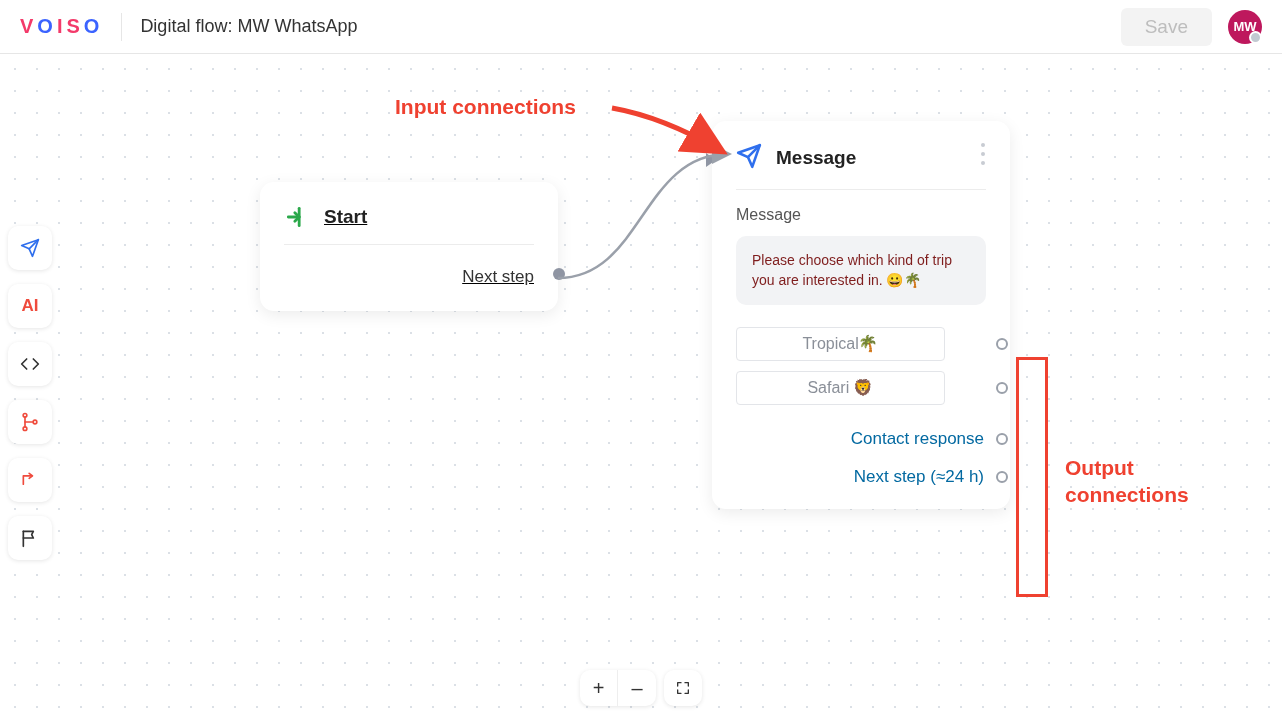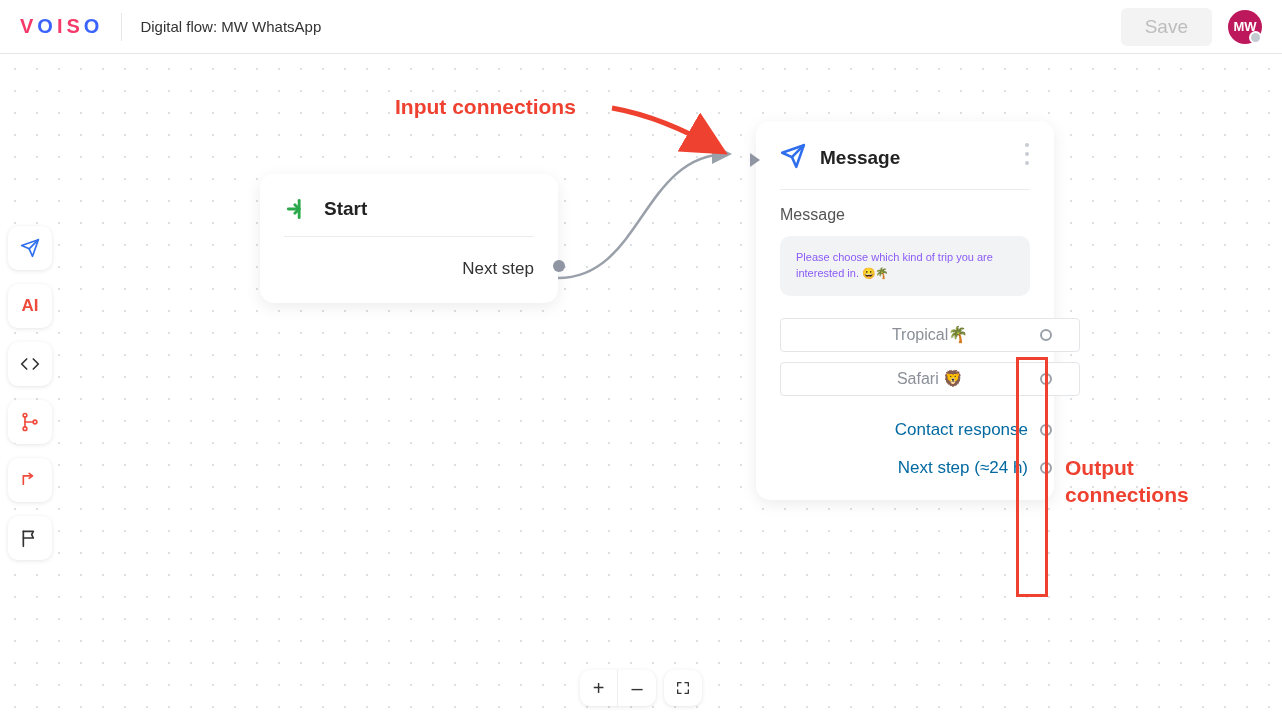--- a/index.html
+++ b/index.html
@@ -16,21 +16,21 @@
   }
   .logo {
     display:flex; align-items:center;
     font-weight:700; font-size:20px;
     letter-spacing:4px;
     color:#f33a6a;
     margin-right:18px;
   }
   .logo span.alt { color:#3b63ff; }
   .vr { width:1px; height:28px; background:#e6e6e6; margin-right:18px; }
-  .flow-title { font-size:15px; color:#333; font-weight:500; }
+  .flow-title { font-size:18px; color:#333; font-weight:500; }
   .header-spacer { flex:1; }
   .save-btn {
     background:#f3f3f3;
     color:#bdbdbd;
     border:none;
     border-radius:6px;
     padding:8px 24px;
     font-size:19px;
     font-weight:500;
     cursor:not-allowed;
@@ -87,64 +87,64 @@
   .ai-text { font-weight:600; font-size:17px; color:#ef4b3d; }
 
   
   .node {
     position:absolute;
     background:#fff;
     border-radius:14px;
     box-shadow:0 4px 16px rgba(0,0,0,0.08);
   }
   
-  .start-node { top:120px; left:260px; width:298px; }
+  .start-node { top:128px; left:260px; width:298px;text-decoration:underline; }
   .start-header { display:flex; align-items:center; gap:14px; padding:22px 24px 14px; }
   .start-header .icon { width:26px; height:26px; }
   .start-title { font-size:19px; font-weight:600; color:#222; }
   .start-divider { height:1px; background:#ececec; margin:0 24px; }
   .start-footer { padding:22px 24px 24px; display:flex; justify-content:flex-end; position:relative; }
   .start-footer span { font-size:17px; color:#333; font-weight:500; }
   .port-out {
     position:absolute;
     right:-7px;
     bottom:31px;
     width:12px; height:12px;
     border-radius:50%;
     background:#8f95a3;
   }
 
   
-  .msg-node { top:67px; left:756px; width:298px; }
+  .msg-node { top:67px; left:712px; width:298px; }
   .msg-header { display:flex; align-items:center; gap:14px; padding:22px 24px 16px; position:relative; }
   .msg-header-icon svg { width:26px; height:26px; }
   .msg-title { font-size:19px; font-weight:600; color:#222; }
   .msg-menu {
     position:absolute; right:18px; top:22px;
     width:18px; height:22px;
     display:flex; flex-direction:column; justify-content:space-between; align-items:center;
     cursor:pointer;
   }
   .msg-menu span { width:4px; height:4px; border-radius:50%; background:#c8ccd3; }
   .msg-divider { height:1px; background:#ececec; margin:0 24px; }
   .msg-body { padding:16px 24px 22px; }
   .msg-label { font-size:16px; color:#555; margin-bottom:12px; }
   .msg-bubble {
     background:#f2f3f5;
     border-radius:10px;
     padding:14px 16px;
-    font-size:11px;
+    font-size:14px;
     line-height:1.45;
-    color:#8b5cf6;
+    color:#7f1d1d;
     margin-bottom:22px;
   }
   .opt-row { position:relative; margin-top:10px; }
   .opt-row:first-of-type { margin-top:0; }
   .opt-btn {
-    width:300px;
+    width:209px;
     height:34px;
     border:1px solid #e3e5e9;
     border-radius:4px;
     display:flex; align-items:center; justify-content:center;
     font-size:16px; color:#8a8f98;
     background:#fff;
   }
   .opt-port {
     position:absolute;
     right:-22px; top:50%;

